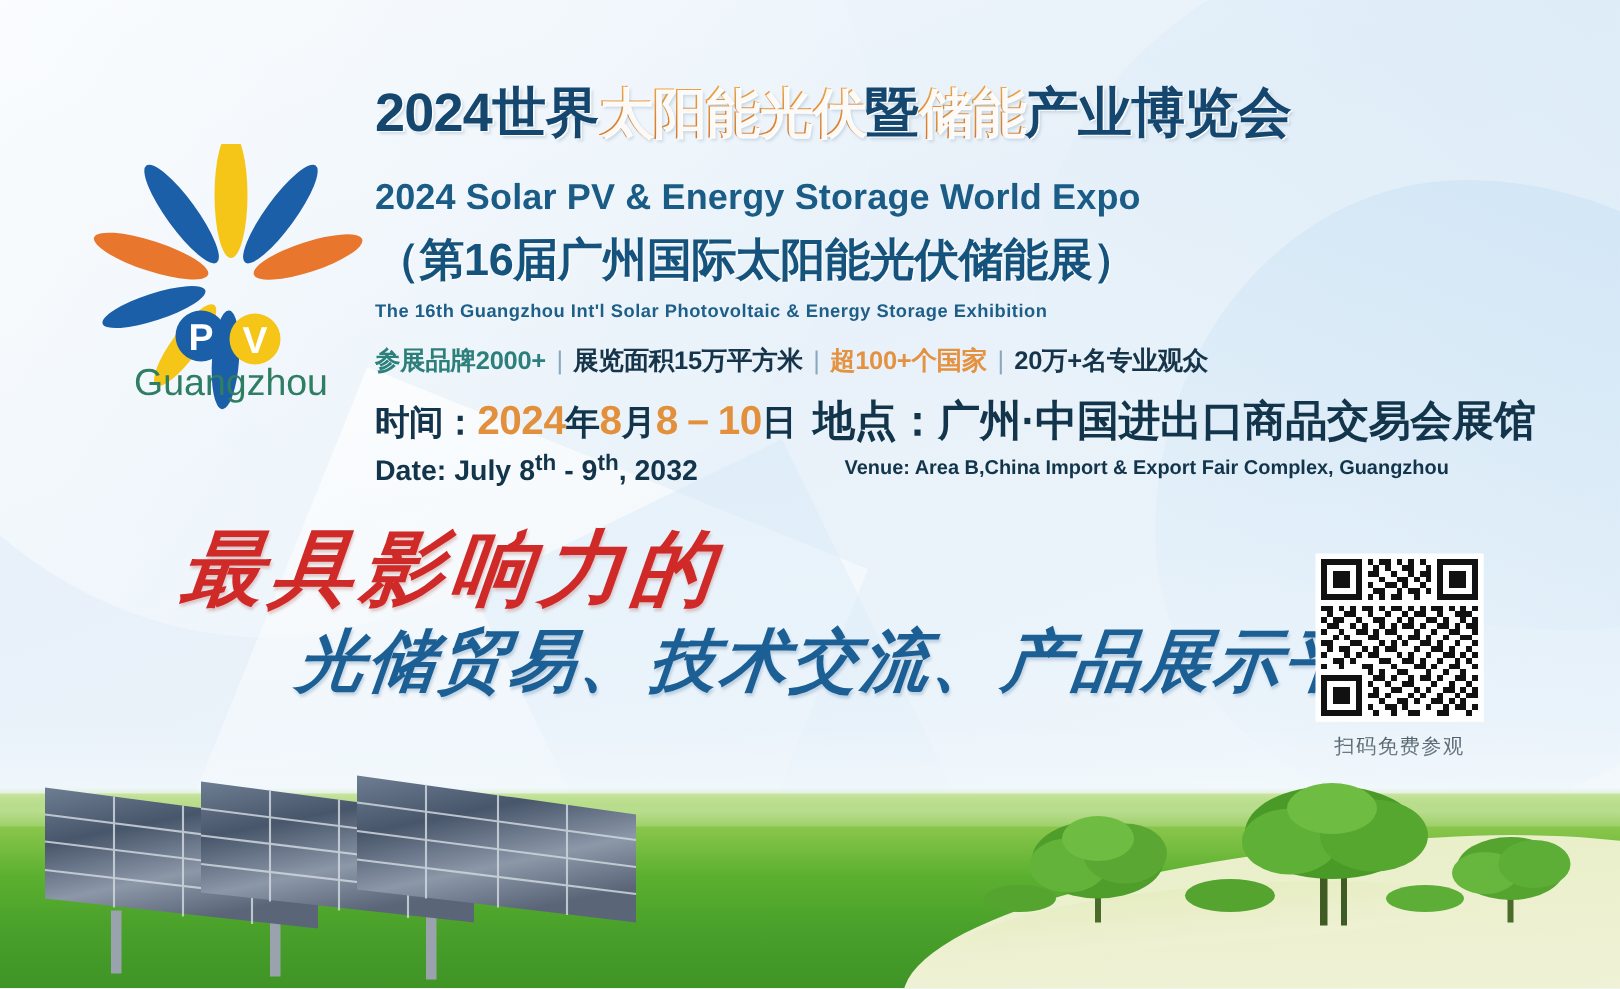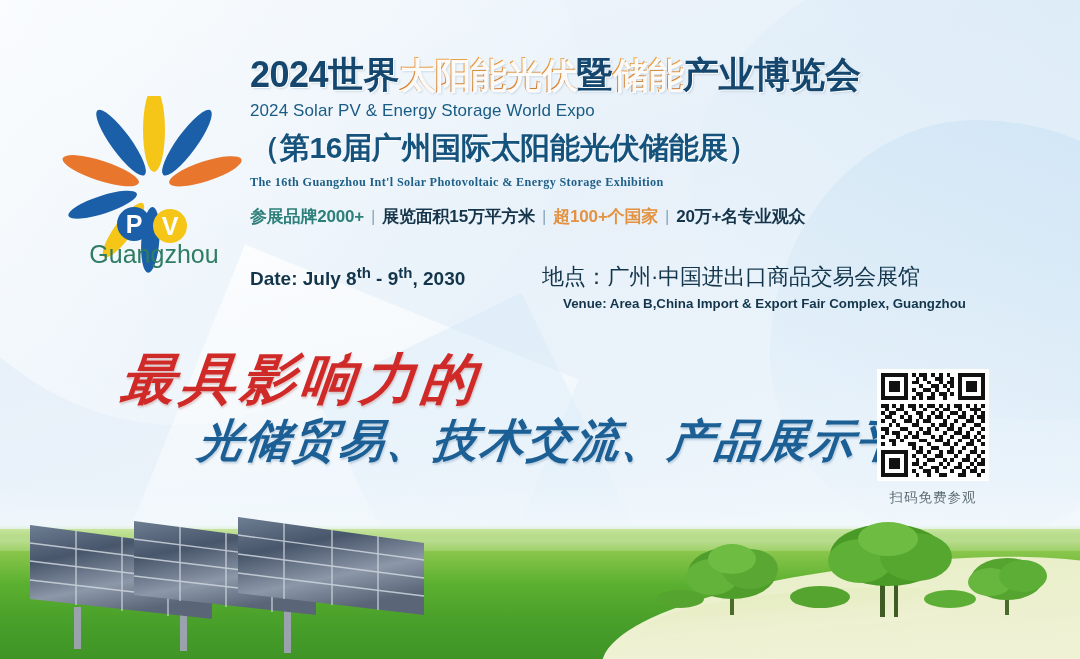--- a/index.html
+++ b/index.html
@@ -54,51 +54,51 @@
     white-space:nowrap;
     text-shadow:1px 1px 0 rgba(255,255,255,.95),2px 2px 2px rgba(120,150,175,.28);
   }
   .t-navy{color:#15466d;}
   .t-orange{
     background:linear-gradient(180deg,#f0a84a 0%,#e08a33 55%,#d4762a 100%);
     -webkit-background-clip:text;background-clip:text;color:transparent;
   }
 
   .title-en{
-    margin-top:7px;font-size:17px;font-weight:normal;color:#1a5c85;
+    margin-top:24px;font-size:24px;font-weight:bold;color:#1a5c85;
     letter-spacing:.1px;white-space:nowrap;
   }
   .title-sub-cn{
     margin-top:7px;font-size:30px;font-weight:bold;color:#15537c;
     letter-spacing:-.3px;white-space:nowrap;
     text-shadow:1px 1px 0 rgba(255,255,255,.8);
   }
   .title-sub-en{
     margin-top:6px;font-size:12.2px;font-weight:bold;color:#1d5f88;
-    letter-spacing:.35px;white-space:nowrap;font-family:Liberation Serif, serif;
+    letter-spacing:.35px;white-space:nowrap;
   }
 
   .stats{
     margin-top:15px;font-size:17px;font-weight:bold;white-space:nowrap;
     letter-spacing:-.2px;
   }
   .stats .s-teal{color:#2c7f7a;}
   .stats .s-dark{color:#16354a;}
   .stats .s-orange{color:#e39241;}
   .stats .sep{color:#8aa8bd;font-weight:normal;padding:0 7px;}
 
   
   .datarow{position:absolute;left:250px;top:262px;width:790px;display:flex;}
   .date-col{width:292px;}
   .date-cn{font-size:23px;font-weight:bold;color:#13354b;white-space:nowrap;letter-spacing:-.3px;}
   .date-cn .num{color:#e2903c;font-size:27px;}
   .date-en{margin-top:2px;font-size:19px;font-weight:bold;color:#13354b;white-space:nowrap;}
   .date-en sup{font-size:15px;}
   .venue-col{flex:1;}
-  .venue-cn{font-size:22px;font-weight:normal;color:#13354b;white-space:nowrap;letter-spacing:-.2px;}
+  .venue-cn{font-size:28px;font-weight:bold;color:#13354b;white-space:nowrap;letter-spacing:-.2px;}
   .venue-en{margin-top:4px;font-size:13.3px;font-weight:bold;color:#13354b;white-space:nowrap;margin-left:21px;}
 
   
   .callig{position:absolute;left:0;top:352px;width:900px;}
   .callig-l1{
     margin-left:118px;font-size:55px;line-height:1;font-weight:bold;
     font-family:"Liberation Serif","DejaVu Serif",serif;
     font-style:italic;color:#cf2a28;letter-spacing:5px;white-space:nowrap;
     text-shadow:1px 2px 2px rgba(160,60,50,.25);
     transform:skewX(-6deg);transform-origin:left bottom;
@@ -210,22 +210,25 @@
 
     <div class="title-sub-en">The 16th Guangzhou Int'l Solar Photovoltaic &amp; Energy Storage Exhibition</div>
 
     <div class="stats">
       <span class="s-teal">参展品牌2000+</span><span class="sep">|</span><span class="s-dark">展览面积15万平方米</span><span class="sep">|</span><span class="s-orange">超100+个国家</span><span class="sep">|</span><span class="s-dark">20万+名专业观众</span>
     </div>
   </div>
 
   <div class="datarow">
     <div class="date-col">
+      <div class="date-cn">
+        <span>时间：</span><span class="num">2024</span><span>年</span><span class="num">8</span><span>月</span><span class="num">8－10</span><span>日</span>
+      </div>
       <div class="date-en">
-        <span>Date: July 8</span><sup>th</sup><span> - 9</span><sup>th</sup><span>, 2030</span>
+        <span>Date: July 8</span><sup>th</sup><span> - 9</span><sup>th</sup><span>, 2032</span>
       </div>
     </div>
     <div class="venue-col">
       <div class="venue-cn">
         <span>地点：</span><span>广州·中国进出口商品交易会展馆</span>
       </div>
       <div class="venue-en">Venue: Area B,China Import &amp; Export Fair Complex, Guangzhou</div>
     </div>
   </div>
 

